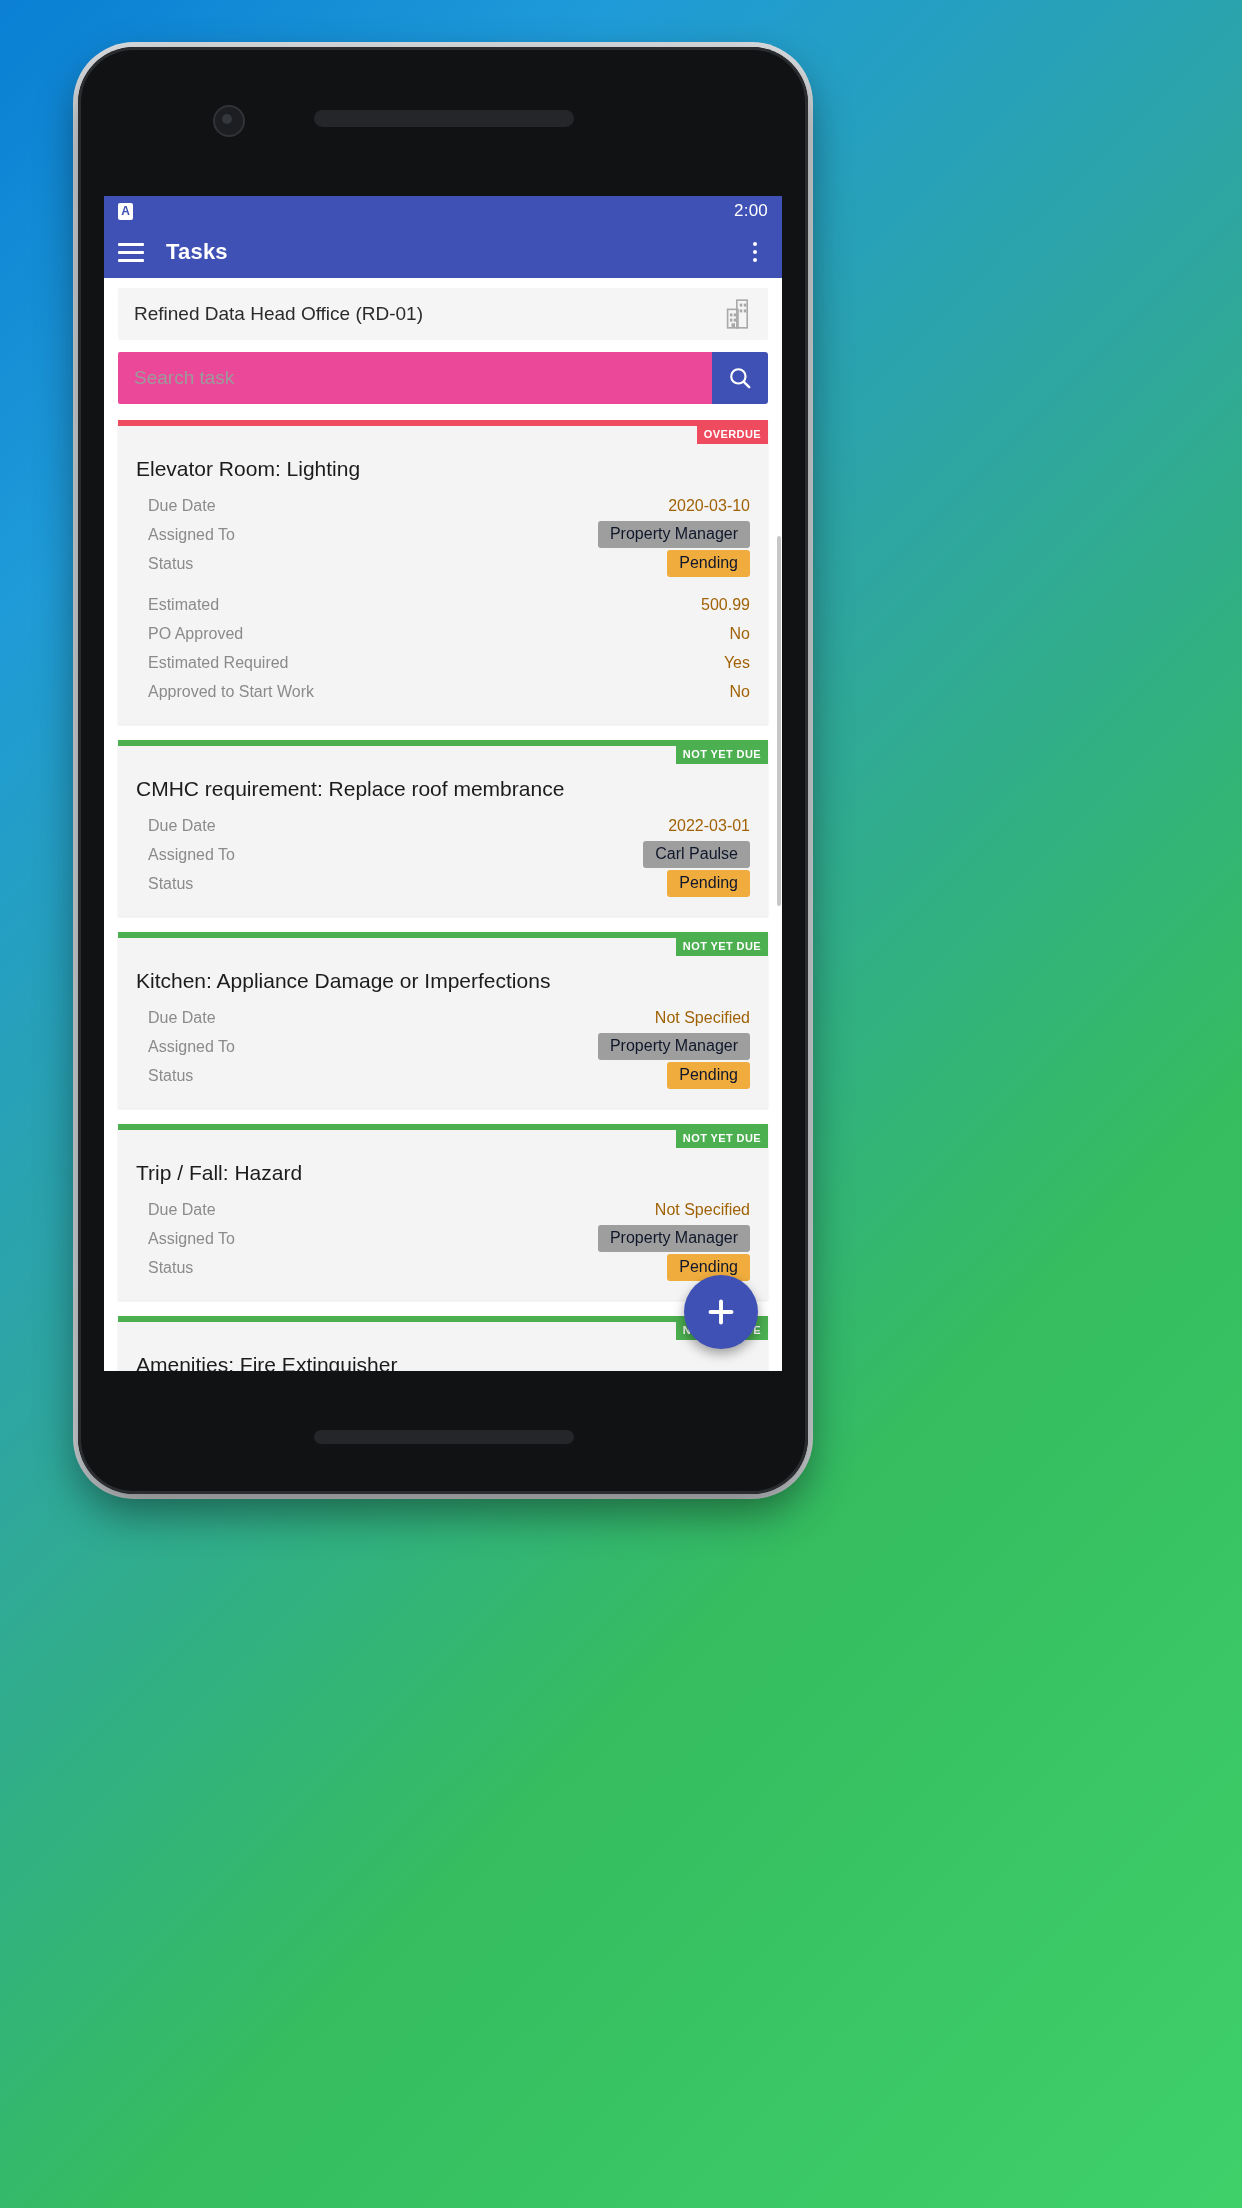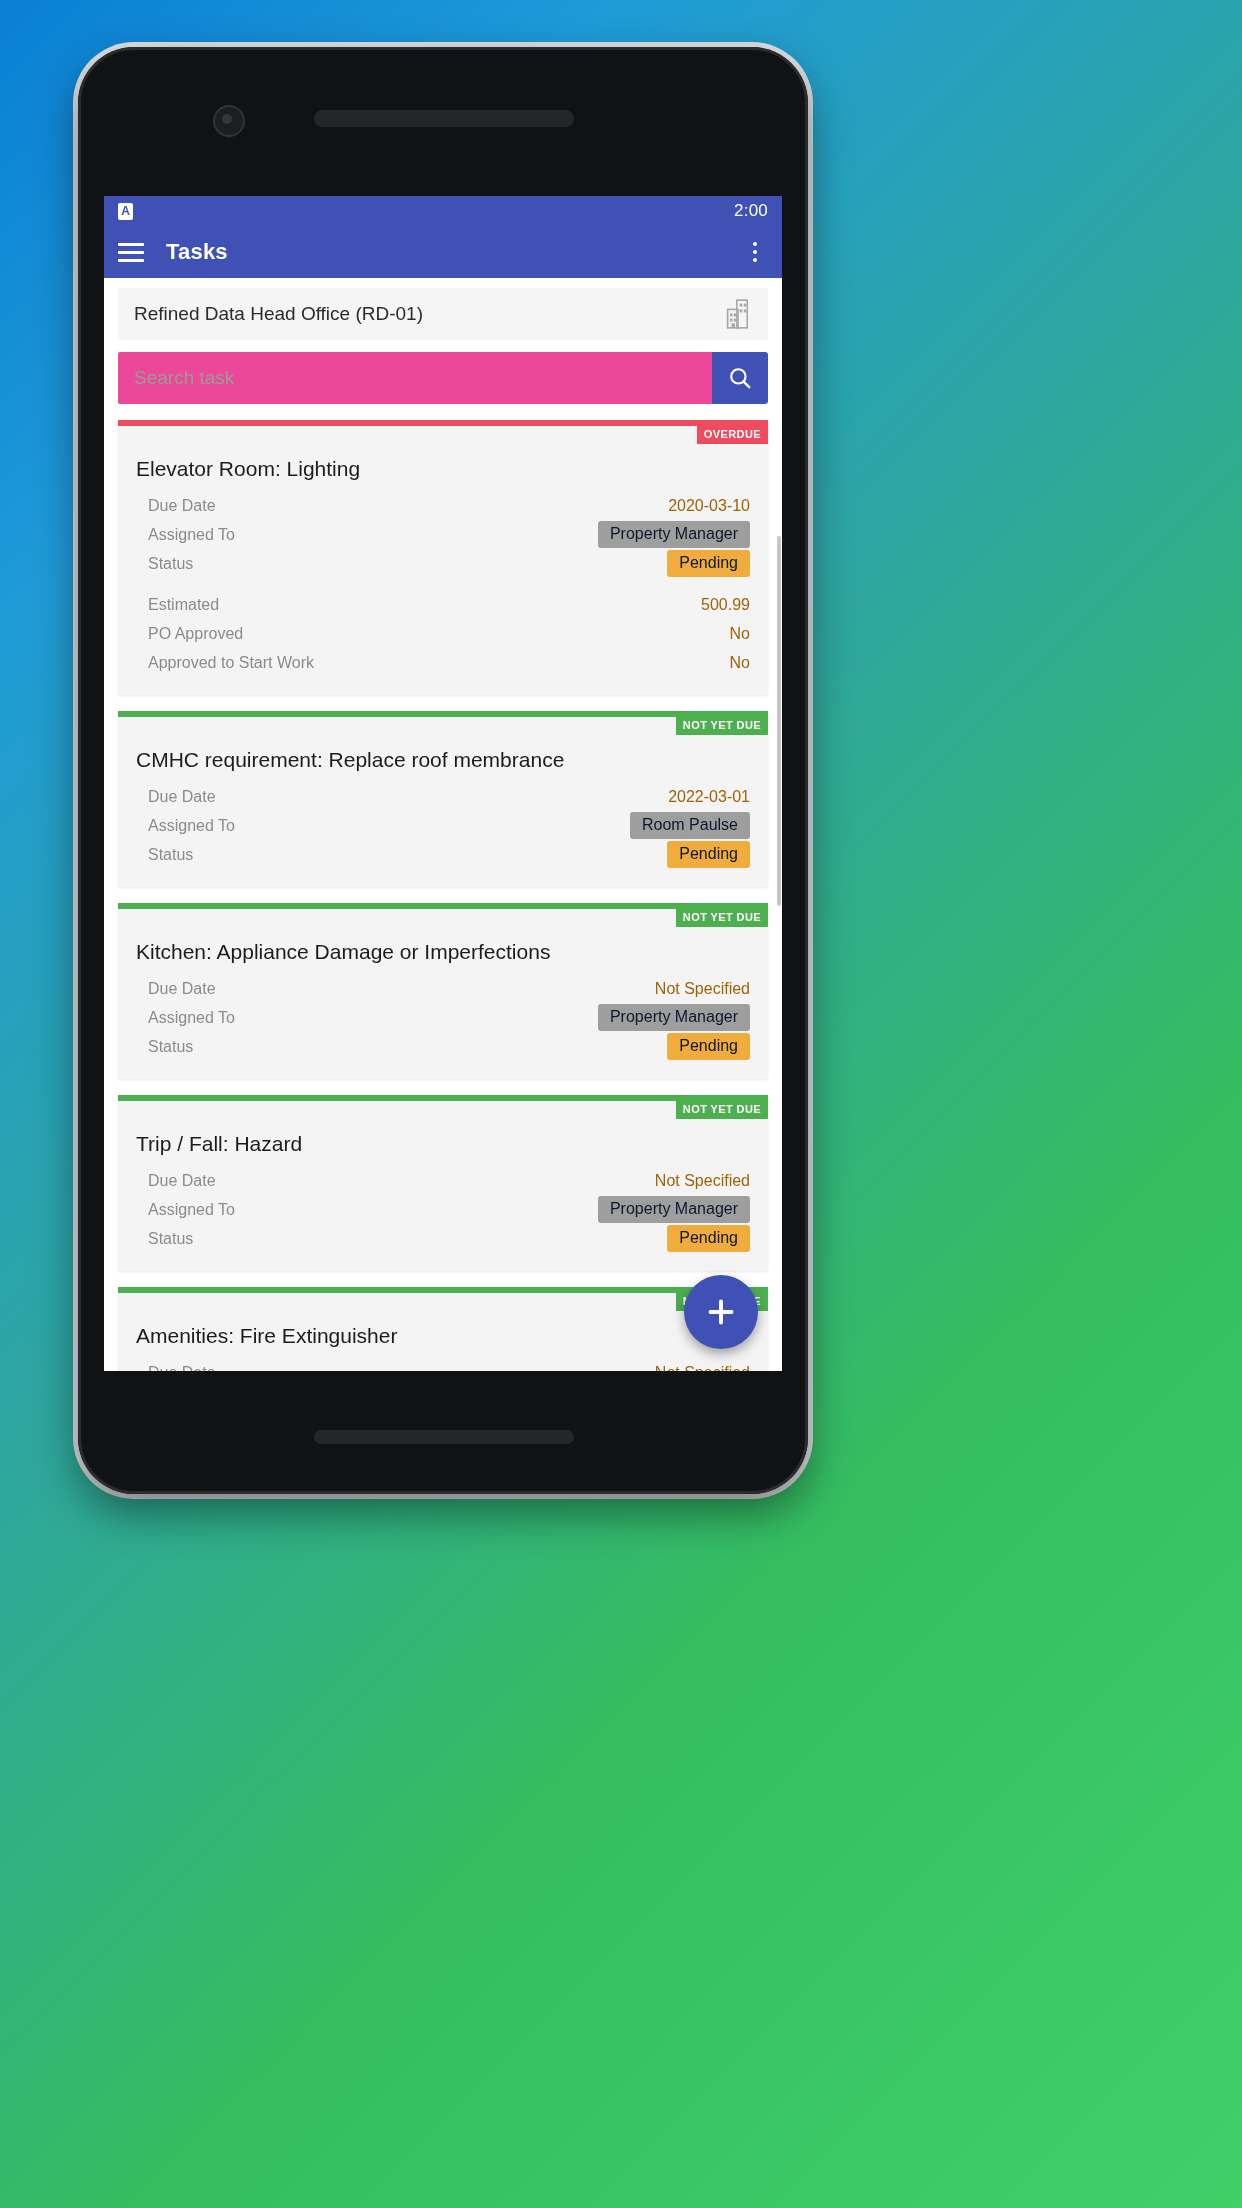--- a/index.html
+++ b/index.html
@@ -293,34 +293,38 @@
             <div class="kv-gap"></div>
             <div class="kv">
               <div class="kv-label">Estimated</div>
               <div class="kv-value">500.99</div>
             </div>
             <div class="kv">
               <div class="kv-label">PO Approved</div>
               <div class="kv-value">No</div>
             </div>
             <div class="kv">
+              <div class="kv-label">Estimated Required</div>
+              <div class="kv-value">Yes</div>
+            </div>
+            <div class="kv">
               <div class="kv-label">Approved to Start Work</div>
               <div class="kv-value">No</div>
             </div>
           </div>
           <div class="task-card notdue">
             <div class="badge green">NOT YET DUE</div>
             <div class="task-title">CMHC requirement: Replace roof membrance</div>
             <div class="kv">
               <div class="kv-label">Due Date</div>
               <div class="kv-value">2022-03-01</div>
             </div>
             <div class="kv">
               <div class="kv-label">Assigned To</div>
-              <div class="chip grey">Room Paulse</div>
+              <div class="chip grey">Carl Paulse</div>
             </div>
             <div class="kv">
               <div class="kv-label">Status</div>
               <div class="chip orange">Pending</div>
             </div>
           </div>
           <div class="task-card notdue">
             <div class="badge green">NOT YET DUE</div>
             <div class="task-title">Kitchen: Appliance Damage or Imperfections</div>
             <div class="kv">

